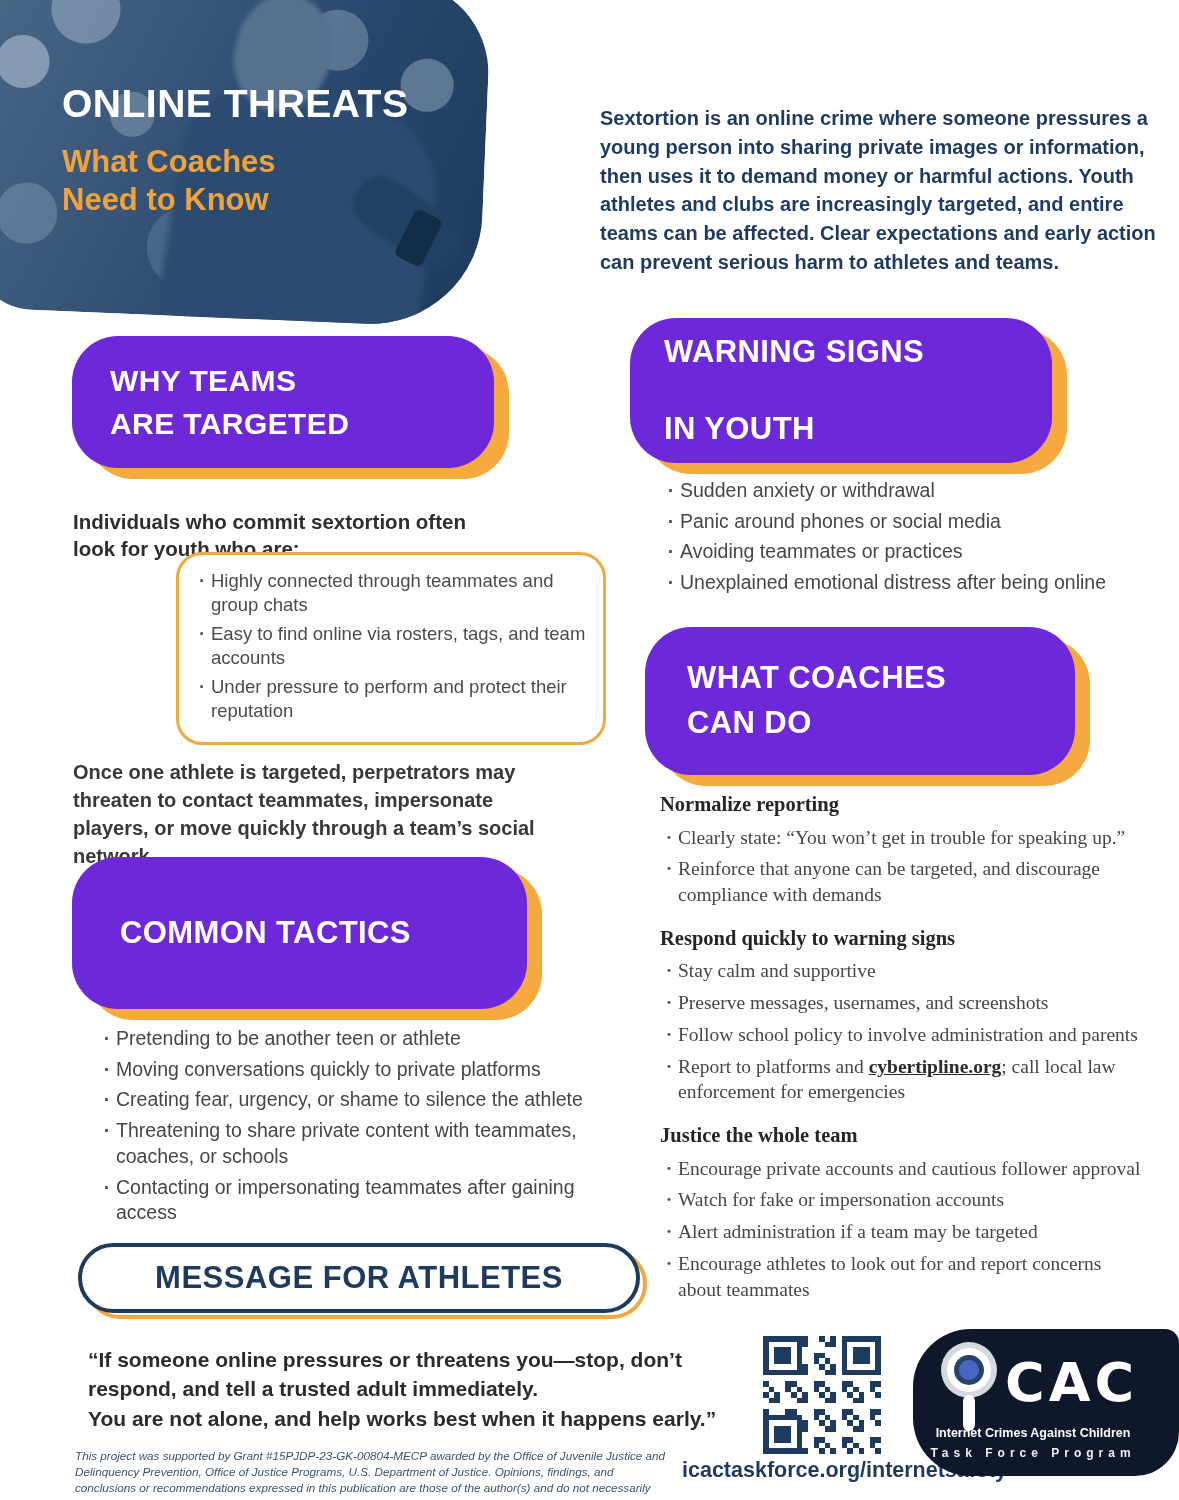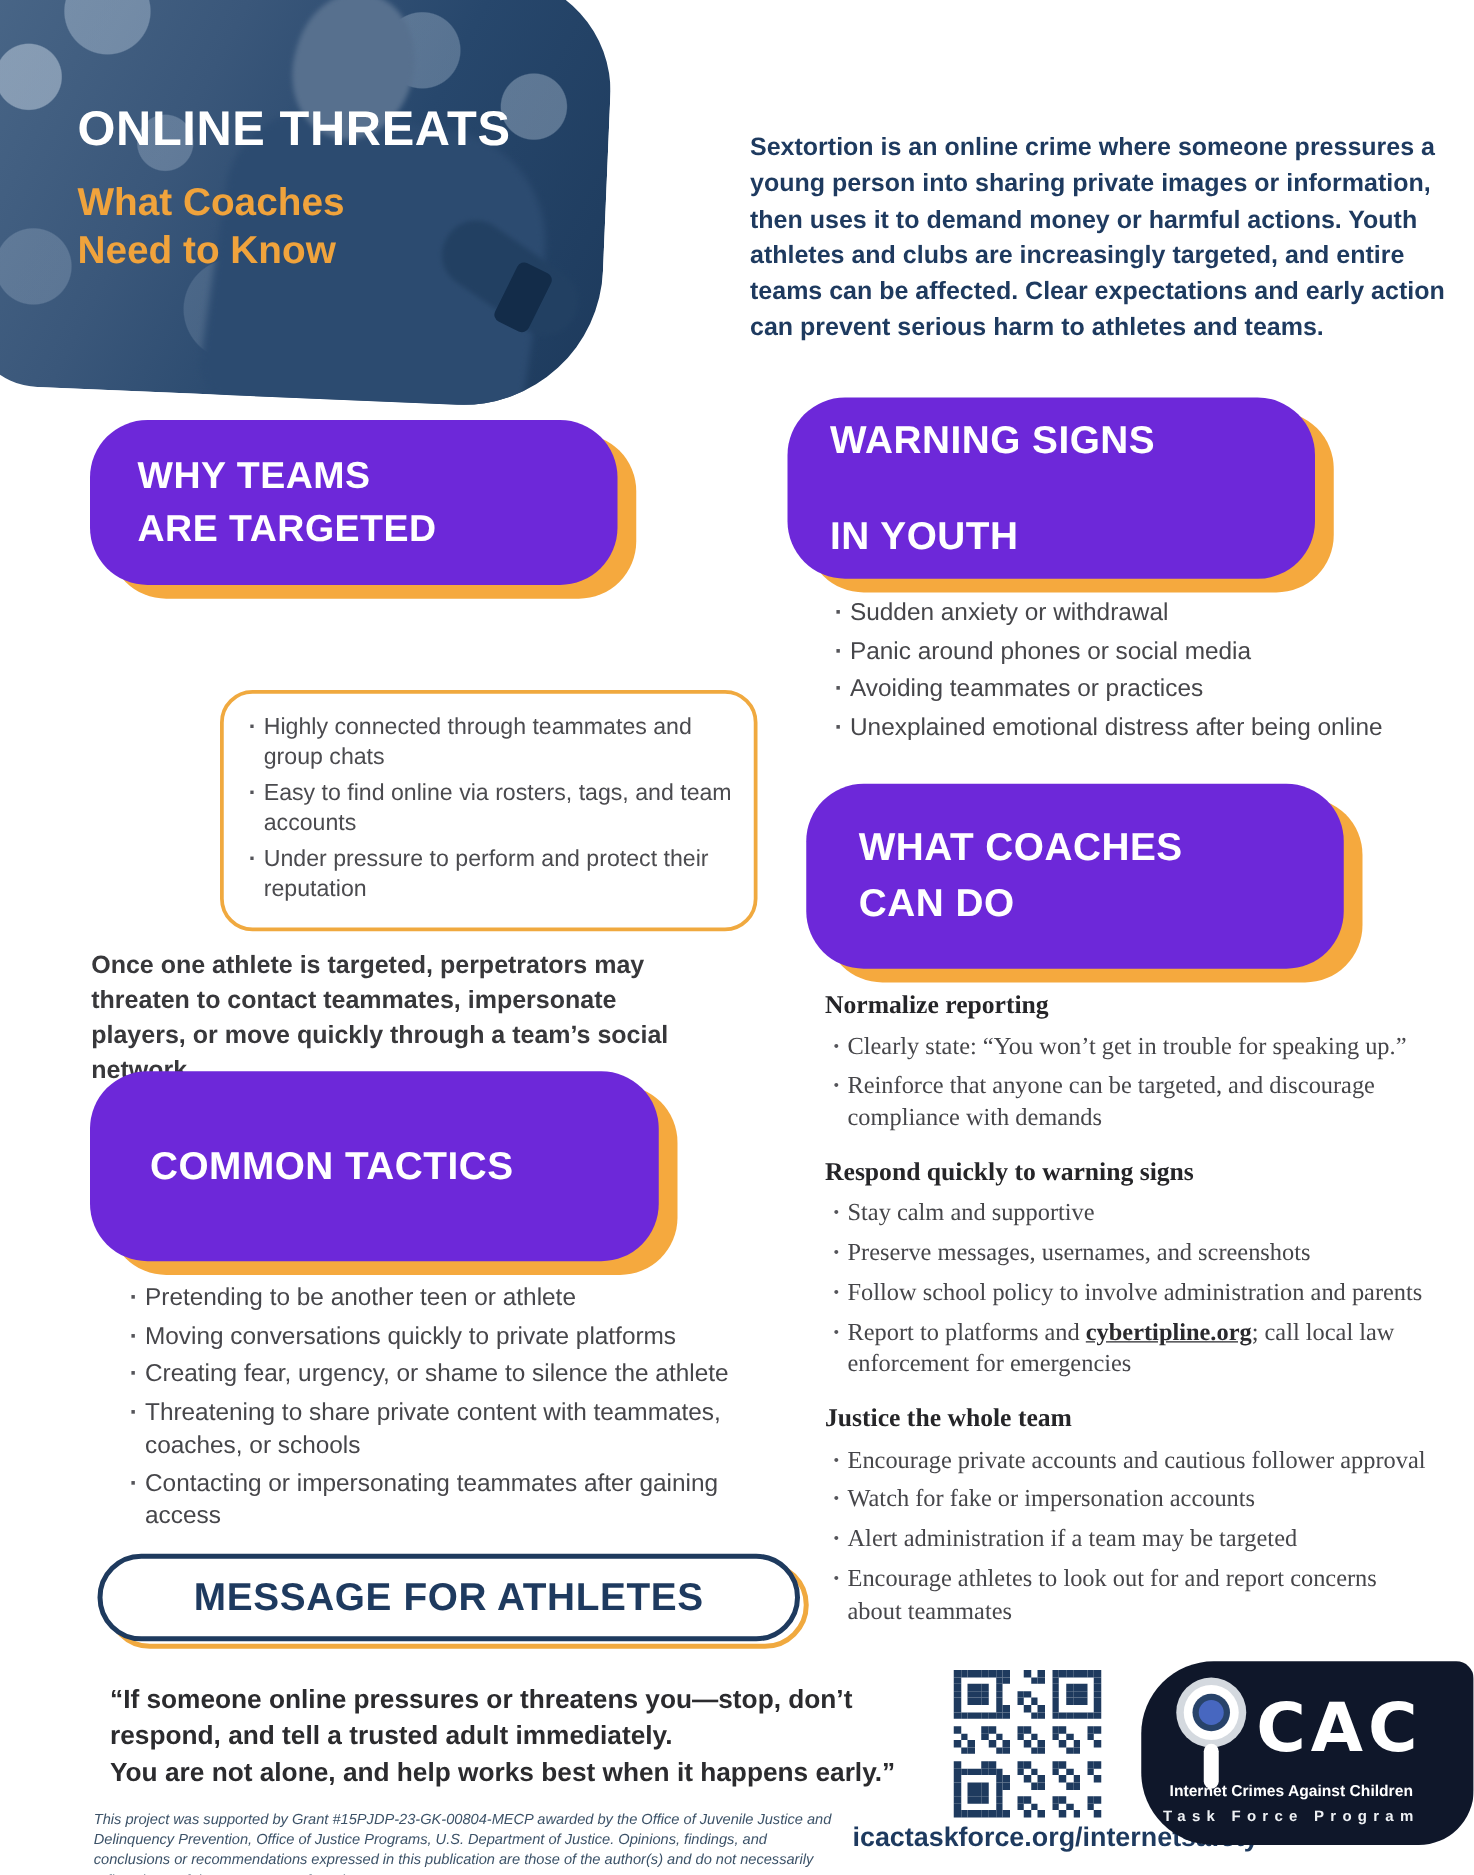--- a/index.html
+++ b/index.html
@@ -179,20 +179,21 @@
       <span class="ln">Need to Know</span>
     </div>
   </div>
 
   <p class="intro"><strong>Sextortion</strong><span> is an online crime where someone pressures a young person into sharing private images or information, then uses it to demand money or harmful actions. Youth athletes and clubs are increasingly targeted, and entire teams can be affected. Clear expectations and early action can prevent serious harm to athletes and teams.</span></p>
 
   <div class="pill pill-why">
     <span class="ln">WHY TEAMS</span>
     <span class="ln">ARE TARGETED</span>
   </div>
+  <p class="why-intro">Individuals who commit sextortion often look for youth who are:</p>
   <div class="yellow-box">
     <ul class="blist">
         <li>
           <span class="dot">·</span>
           <span class="txt">Highly connected through teammates and group chats</span>
         </li>
         <li>
           <span class="dot">·</span>
           <span class="txt">Easy to find online via rosters, tags, and team accounts</span>
         </li>

